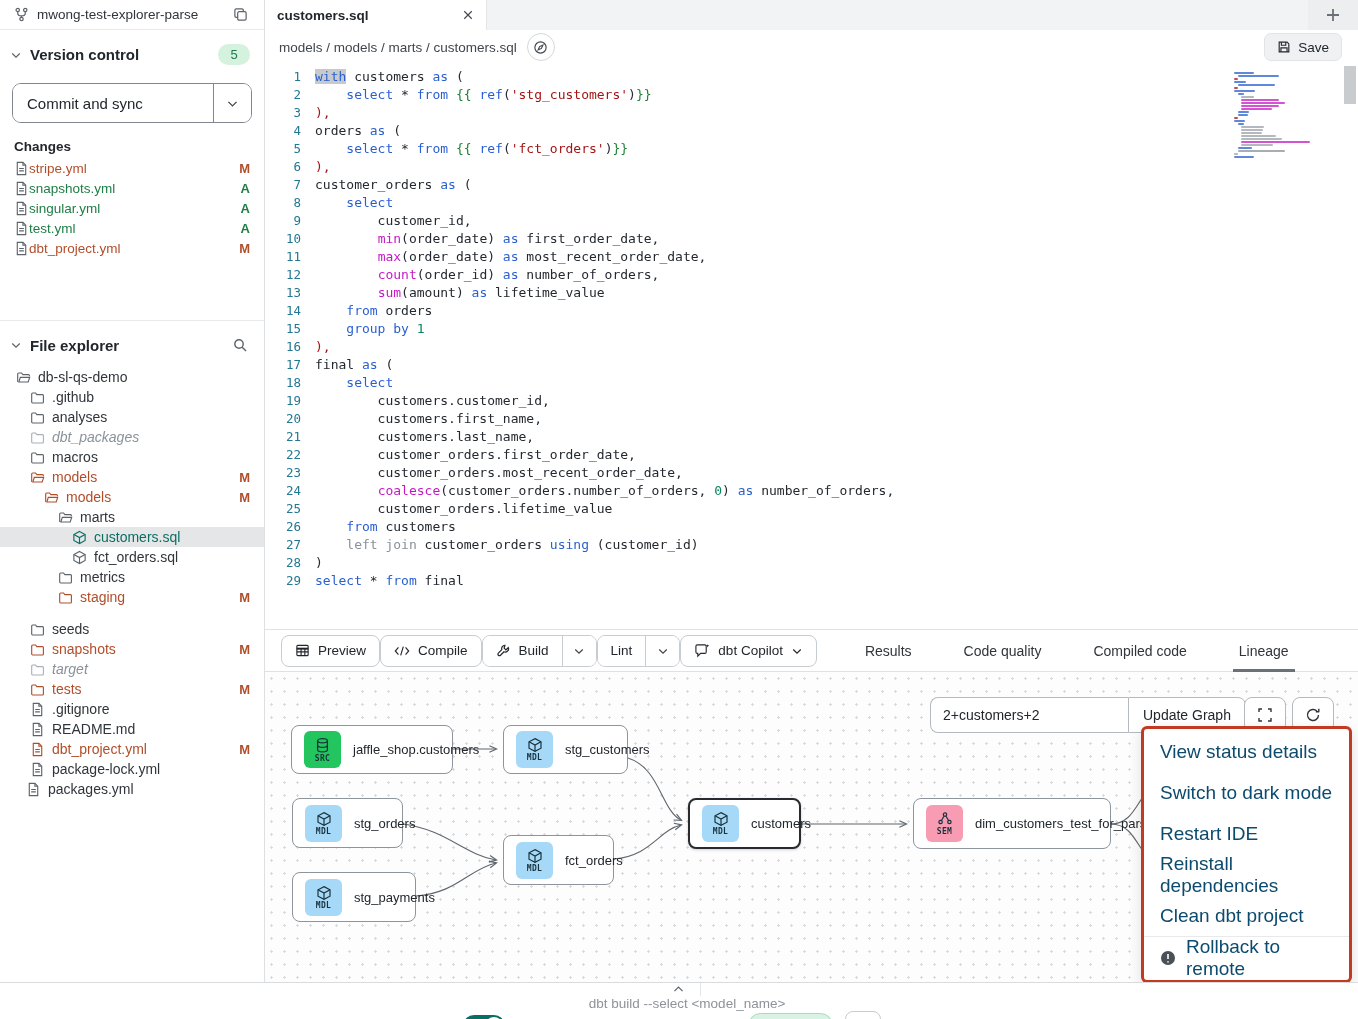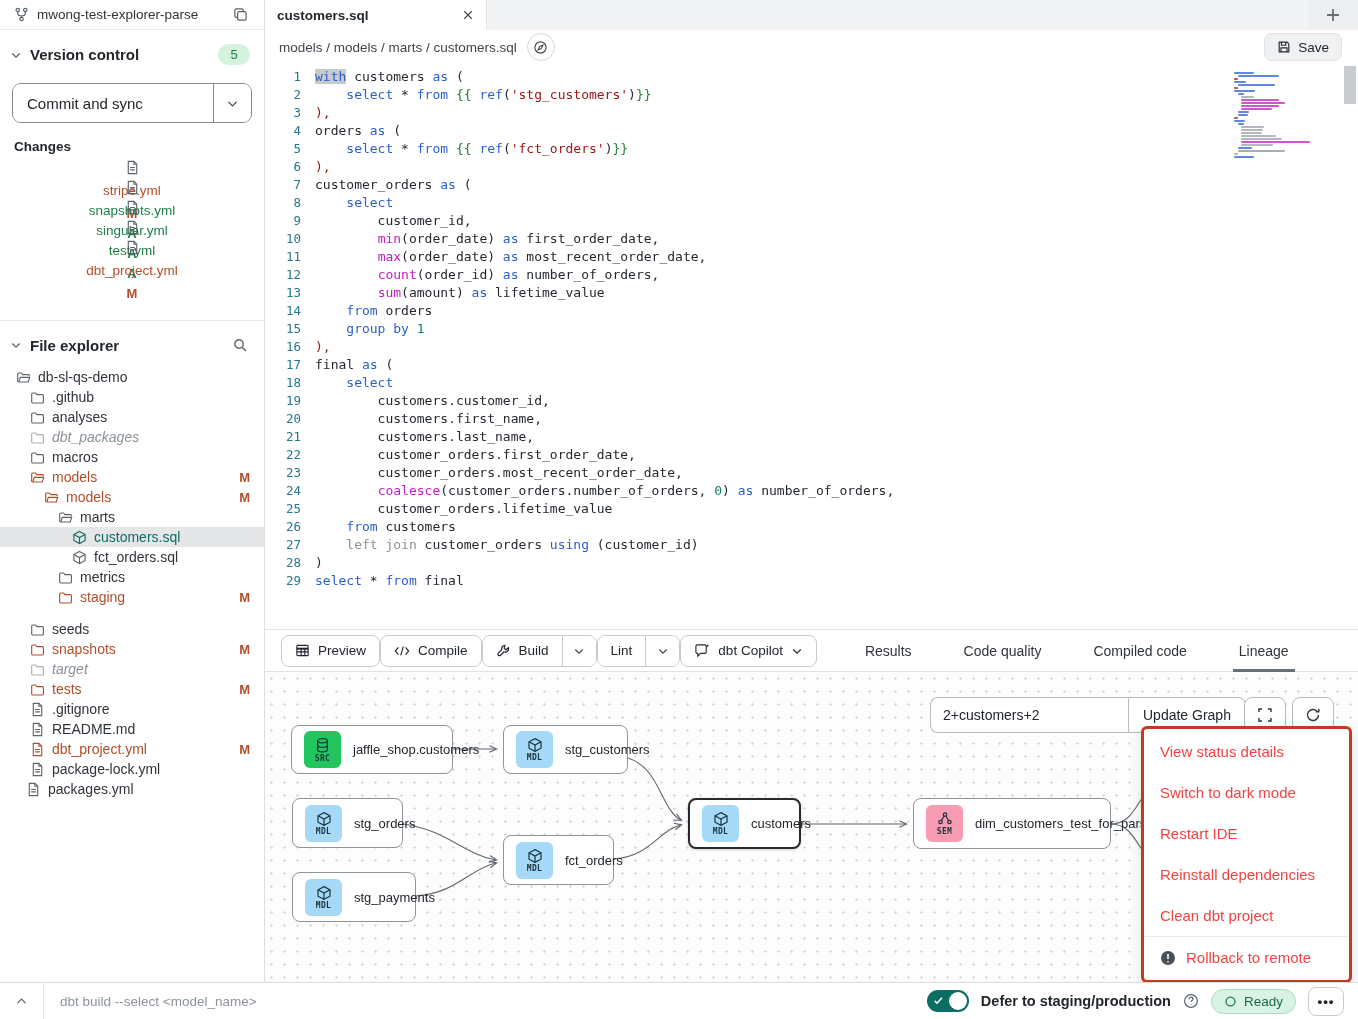--- a/index.html
+++ b/index.html
@@ -13,21 +13,21 @@
   .proj-name { font-size:13.5px; color:#30353b; flex:1; white-space:nowrap; overflow:hidden; }
   .icon-btn { background:none; border:none; cursor:pointer; color:#5c636b; display:flex; align-items:center; padding:2px; }
   .sect-head { display:flex; align-items:center; gap:8px; padding:14px 14px 6px 10px; }
   .sect-title { font-weight:bold; font-size:15px; color:#22272d; flex:1; }
   .chev { color:#5c636b; }
   .vc-badge { background:#d5f2de; color:#1f7a50; font-size:13px; min-width:32px; height:21px; border-radius:11px; display:flex; align-items:center; justify-content:center; }
   .commit-wrap { margin:12px 12px 10px 12px; height:40px; border:1px solid #818archive{}; border:1px solid #81878e; border-radius:9px; display:flex; overflow:hidden; background:#fff; }
   .commit-main { flex:1; display:flex; align-items:center; padding:0 14px; font-size:15px; color:#22272d; cursor:pointer; background:#fff; border:none; text-align:left; }
   .commit-caret { width:38px; display:flex; align-items:center; justify-content:center; border-left:1px solid #81878e; cursor:pointer; background:#fff; border-top:none; border-right:none; border-bottom:none; color:#40464d; }
   .changes-label { font-weight:bold; font-size:13.5px; color:#22272d; padding:6px 14px 4px; }
-  .chg-row { display:flex; align-items:center; gap:8px; padding:2px 14px; height:20px; cursor:pointer;flex-direction:column; }
+  .chg-row { display:flex; align-items:center; padding:2px 14px; height:20px; cursor:pointer; }
   .chg-row .nm { flex:1; font-size:13.5px; }
   .chg-row .st { font-weight:bold; font-size:13px; }
   .c-mod { color:#b14e2a; }
   .c-add { color:#1e7e45; }
   .fe-divider { border-top:1px solid #e7e9eb; margin-top:62px; }
   .tree { padding:6px 0; }
   .tree-row { display:flex; align-items:center; gap:7px; height:20px; cursor:pointer; font-size:14px; color:#30353b; padding-right:14px; }
   .tree-row .lbl { flex:1; white-space:nowrap; overflow:hidden; }
   .tree-row .st { font-weight:bold; font-size:13px; color:#b14e2a; }
   .tree-row.muted .lbl { color:#8a9199; font-style:italic; }
@@ -91,25 +91,25 @@
   .nbadge .blb { font-size:8px; font-weight:bold; letter-spacing:.3px; font-family:"DejaVu Sans Mono", monospace; }
   .b-src { background:#22c55e; }
   .b-mdl { background:#a6d9f7; }
   .b-sem { background:#f79cb2; }
   .nlabel { font-size:13px; color:#22272d; white-space:nowrap; }
   .lin-search { position:absolute; left:665px; top:25px; display:flex; z-index:3; }
   .lin-input { width:198px; height:36px; border:1px solid #b4bac0; border-right:none; border-radius:8px 0 0 8px; background:#fff; padding:0 12px; font-size:14px; color:#22272d; display:flex; align-items:center; }
   .lin-update { height:36px; padding:0 14px; border:1px solid #b4bac0; border-radius:0 8px 8px 0; background:#fff; font-size:14px; color:#22272d; cursor:pointer; font-family:inherit; }
   .sq-btn { position:absolute; top:25px; width:42px; height:36px; border:1px solid #b4bac0; border-radius:8px; background:#fff; color:#30353b; display:flex; align-items:center; justify-content:center; cursor:pointer; z-index:3; }
   .ctx-menu { position:absolute; left:876px; top:54px; width:211px; background:#fff; border:3px solid #c23a22; border-radius:6px; z-index:10; box-shadow:0 4px 14px rgba(0,0,0,.12); padding:2px 0; }
-  .ctx-item { height:41px; display:flex; align-items:center; padding:0 16px; font-size:15px; color:#ef4444; cursor:pointer; gap:10px; }
+  .ctx-item { height:41px; display:flex; align-items:center; padding:0 16px; font-size:19px; color:#0c4a6e; cursor:pointer; gap:10px; }
   .ctx-div { border-top:1px solid #e7e9eb; }
 
   
-  .statusbar { position:absolute; left:0; bottom:0; width:1358px; height:37px; background:#fff; border-top:1px solid #d9dcdf; display:flex; align-items:center; }
+  .statusbar { position:absolute; left:0; bottom:0; width:1358px; height:37px; background:#fff; border-top:1px solid #d9dcdf; display:flex; align-items:center;flex-direction:column; }
   .sb-caret { width:44px; height:100%; border:none; border-right:1px solid #e3e5e7; background:#fff; color:#5c636b; cursor:pointer; display:flex; align-items:center; justify-content:center; }
   .sb-cmd { flex:1; padding-left:16px; font-size:13.5px; color:#8d939b; cursor:text; }
   .sb-right { display:flex; align-items:center; gap:12px; padding-right:14px; }
   .toggle { width:42px; height:22px; border-radius:11px; background:#0b6e64; position:relative; cursor:pointer; flex:none; }
   .toggle .knob { position:absolute; right:2px; top:2px; width:18px; height:18px; background:#fff; border-radius:50%; }
   .toggle .tick { position:absolute; left:6px; top:5px; color:#fff; }
   .defer-lbl { font-weight:bold; font-size:14.5px; color:#22272d; }
   .q-ic { color:#5c636b; display:flex; cursor:pointer; }
   .ready-pill { height:25px; background:#d8f3e3; border:1px solid #a7ddbd; border-radius:13px; display:flex; align-items:center; gap:7px; padding:0 12px; color:#176a43; font-size:13.5px; }
   .dots-btn { width:36px; height:29px; border:1px solid #c7ccd1; border-radius:8px; background:#fff; cursor:pointer; display:flex; align-items:center; justify-content:center; color:#22272d; font-weight:bold; letter-spacing:1px; }

